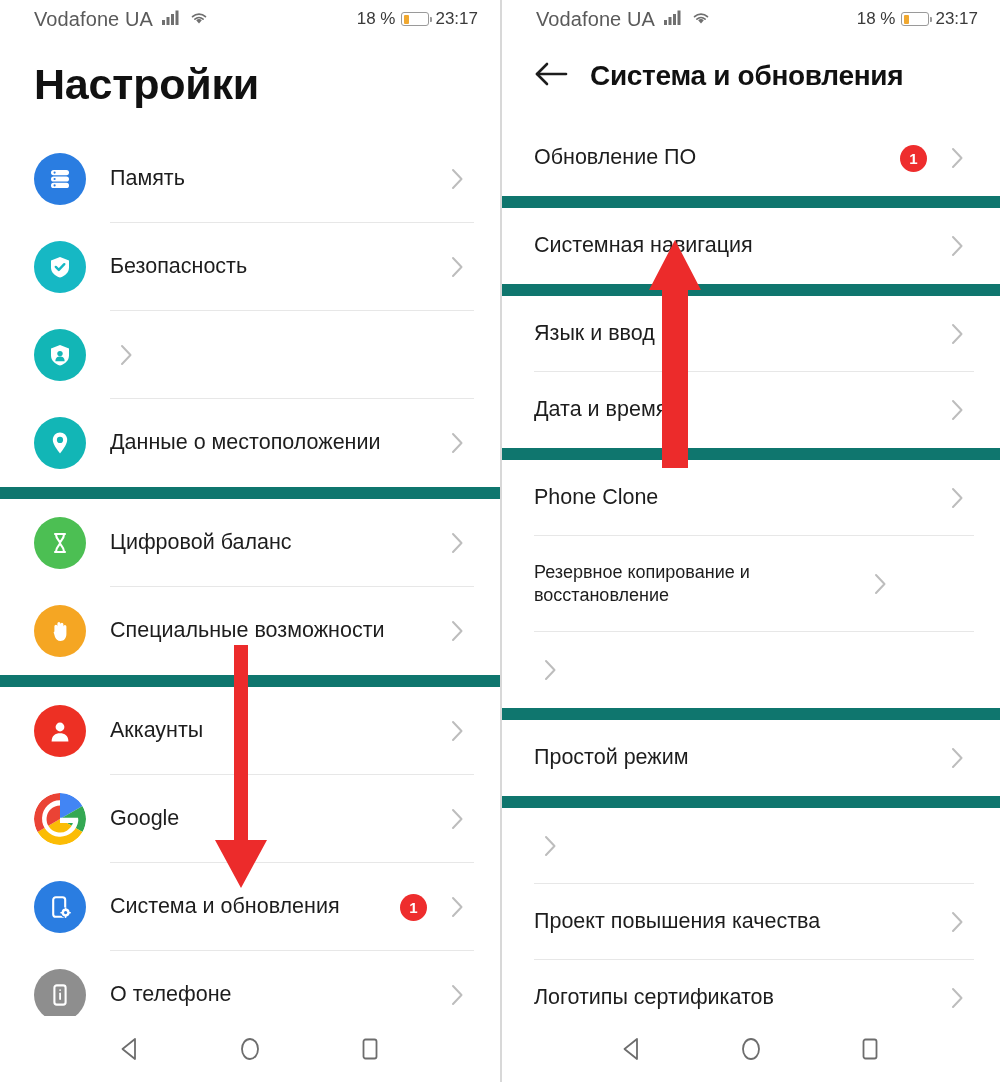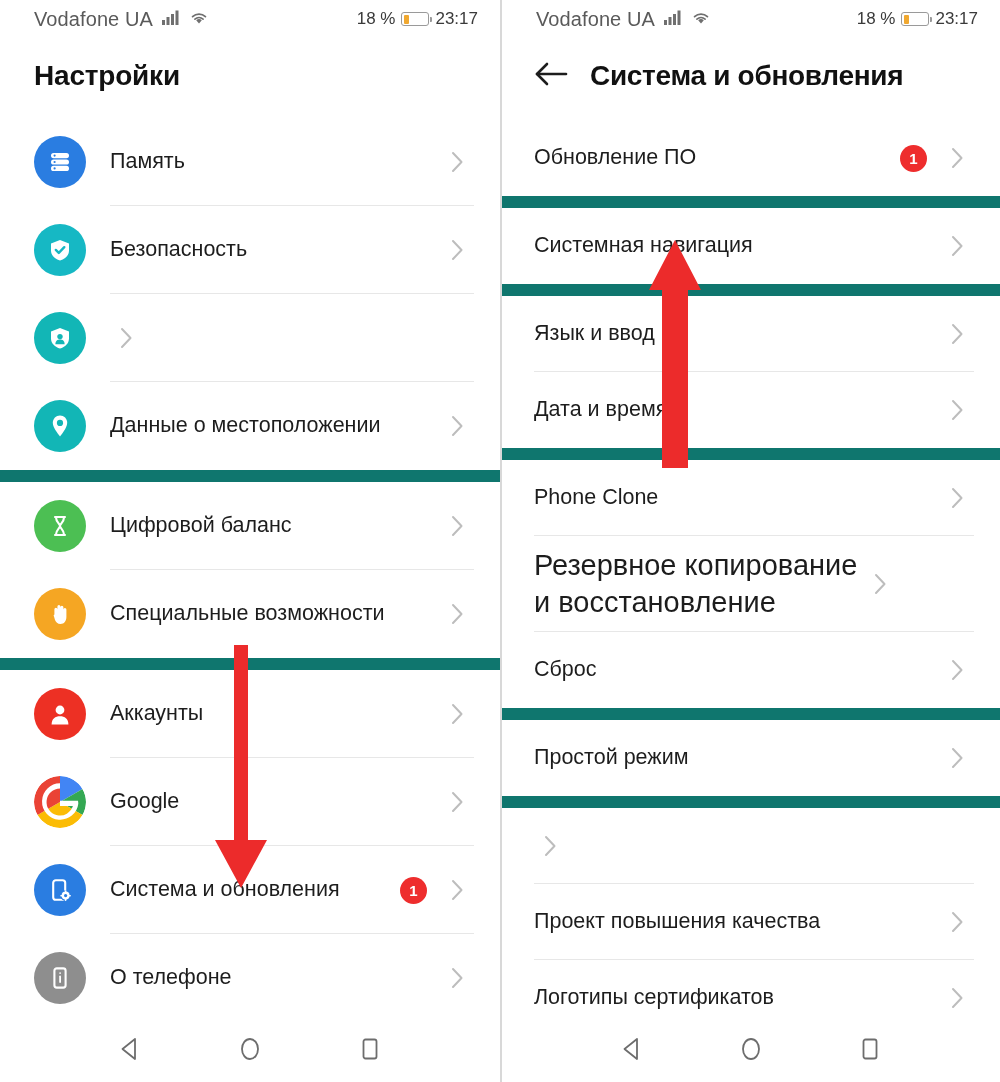--- a/index.html
+++ b/index.html
@@ -28,21 +28,21 @@
     position: relative; display: flex; align-items: center; padding: 1.5px;
   }
   .battery::after {
     content: ""; position: absolute; right: -4px; top: 4px;
     width: 2.4px; height: 5px; background: #9a9a9a; border-radius: 0 1px 1px 0;
   }
   .battery .fill { width: 22%; height: 100%; background: #f0a830; border-radius: 1px; }
 
   
   .big-title {
-    font-size: 28px; font-weight: bold; color: #111;
+    font-size: 43px; font-weight: bold; color: #111;
     padding: 22px 0 0 34px; letter-spacing: -.2px;
   }
 
   
   .appbar { display: flex; align-items: center; padding: 22px 0 0 32px; gap: 22px; }
   .appbar .title { font-size: 28px; font-weight: bold; color: #111; letter-spacing: -.3px; }
 
   
   .list { background: #fff; }
   .group { background: #fff; }
@@ -50,21 +50,21 @@
   .row {
     display: flex; align-items: center; position: relative;
     min-height: 88px; padding-left: 34px; padding-right: 36px;
   }
   .row.tall { min-height: 92px; }
   .row .icon-wrap { width: 52px; height: 52px; flex: 0 0 52px; margin-right: 24px; }
   .row .label {
     flex: 1; font-size: 21.5px; color: #1d1d1d; line-height: 1.28;
     padding: 6px 0;
   }
-  .row .label.two-line { font-size: 29px; }
+  .row .label.two-line { font-size: 18px; }
   .row-sep {
     position: absolute; left: 34px; right: 26px; bottom: 0;
     height: 1px; background: #e7e7e7;
   }
   .row.indent-sep .row-sep { left: 110px; }
   .chevron { color: #b9b9b9; font-size: 0; flex: 0 0 auto; margin-left: 10px; }
   .chevron svg { display: block; }
   .badge {
     width: 27px; height: 27px; border-radius: 50%; background: #ee2d2d;
     color: #fff; font-size: 15px; font-weight: bold;
@@ -462,21 +462,20 @@
         <div class="row tall">
           <span class="label two-line" style="max-width:330px;">Резервное копирование и восстановление</span>
           <span class="chevron">
             <svg width="13" height="22" viewBox="0 0 13 22">
                 <path d="M2 2 L10.5 11 L2 20" stroke="#bdbdbd" stroke-width="2" fill="none" stroke-linecap="round" stroke-linejoin="round"></path>
               </svg>
           </span>
           <span class="row-sep"></span>
         </div>
         <div class="row">
-          <span class="label">Сброс</span>
           <span class="chevron">
             <svg width="13" height="22" viewBox="0 0 13 22">
                 <path d="M2 2 L10.5 11 L2 20" stroke="#bdbdbd" stroke-width="2" fill="none" stroke-linecap="round" stroke-linejoin="round"></path>
               </svg>
           </span>
         </div>
       </div>
 
       <div class="group">
         <div class="row">

